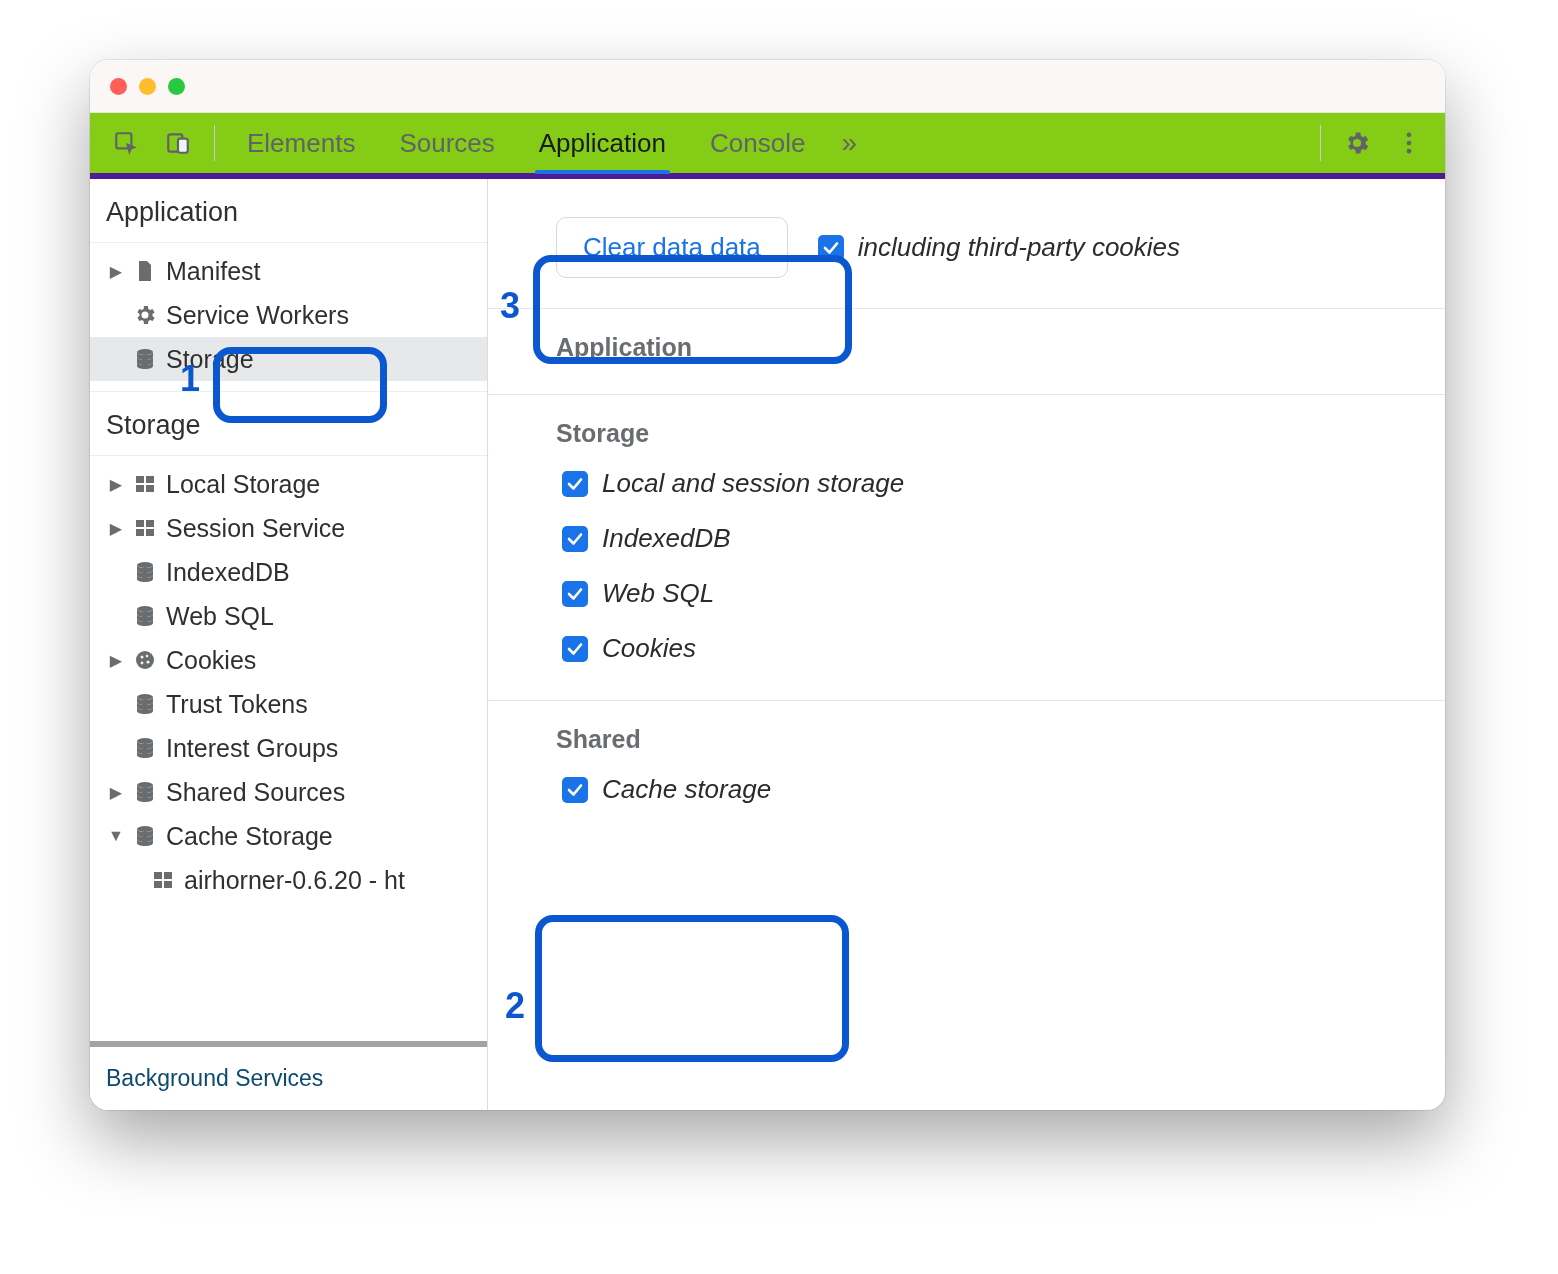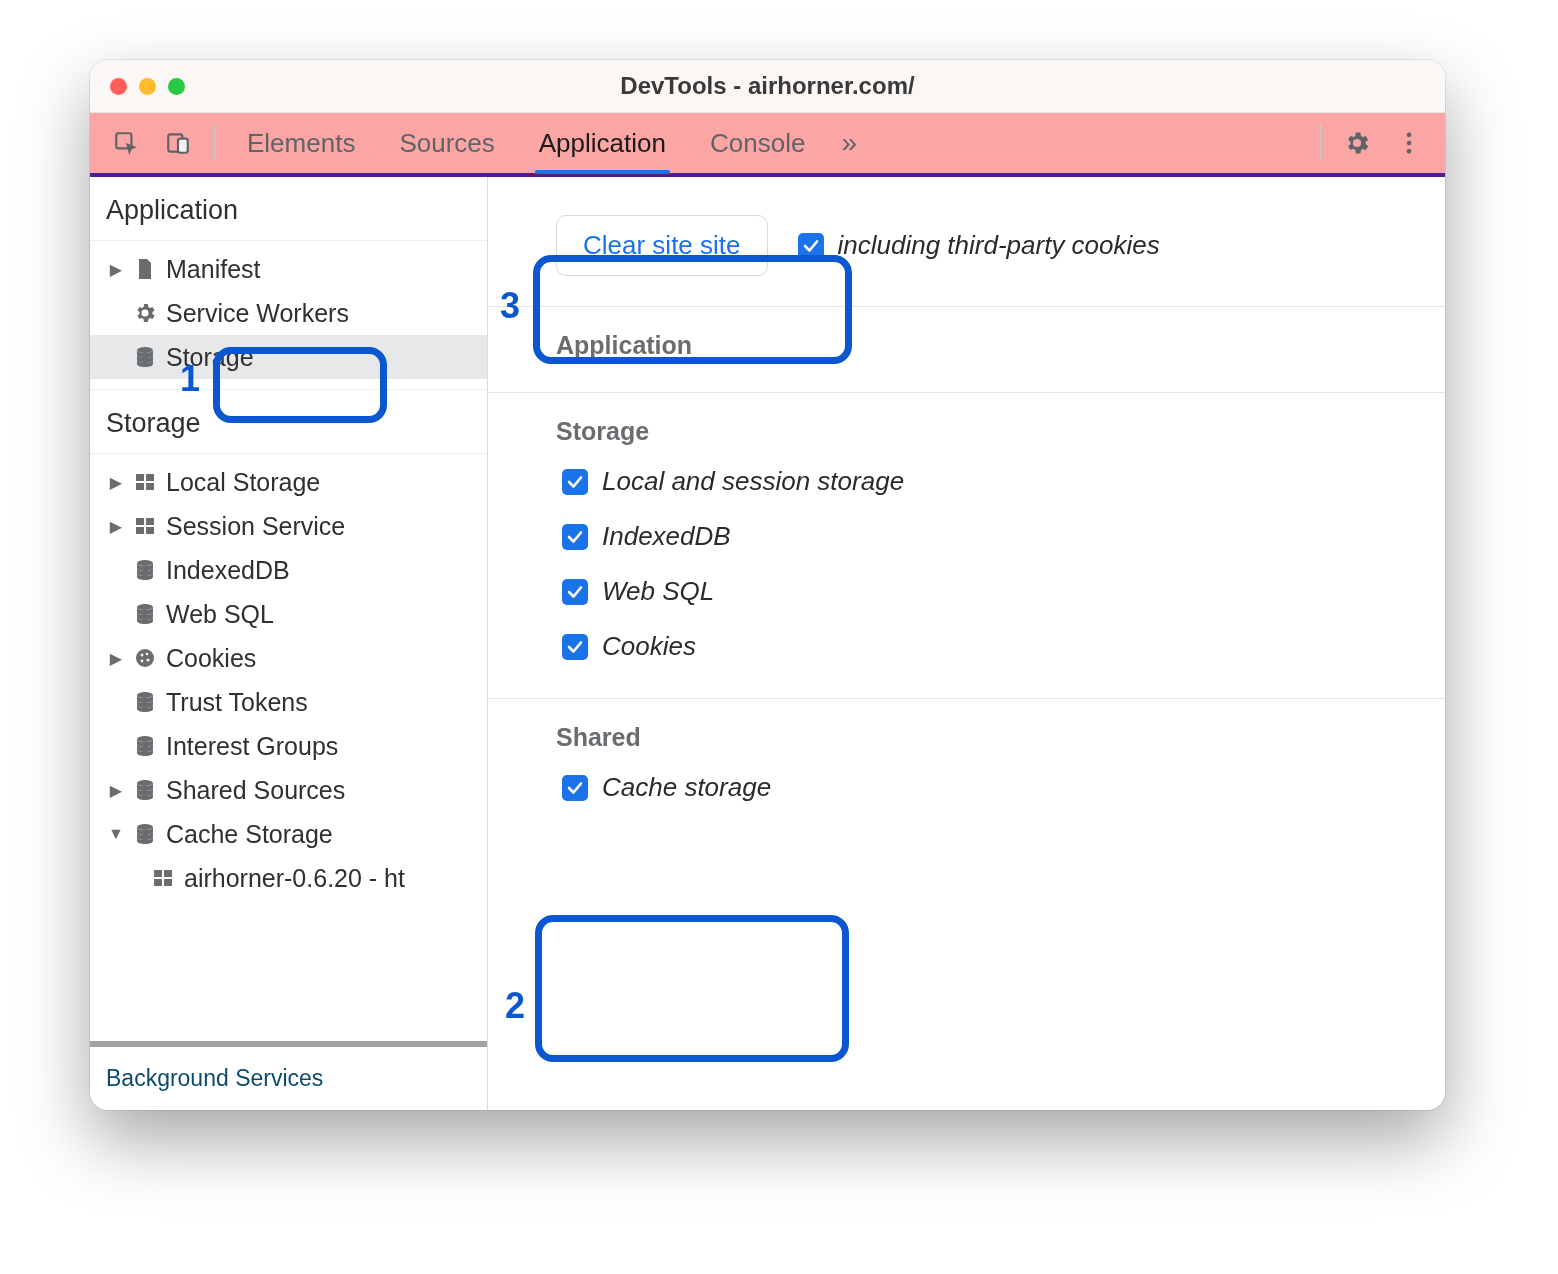--- a/index.html
+++ b/index.html
@@ -59,22 +59,22 @@
     text-align: center;
     font-size: 24px;
     font-weight: 600;
     color: #3a3a3a;
     pointer-events: none;
   }
 
   
   .toolbar {
     height: 60px;
-    background: #fca5a5;
-    border-bottom: 4px solid #4c1d95;
+    background: #84cc16;
+    border-bottom: 6px solid #4c1d95;
     display: flex;
     align-items: center;
     padding: 0 10px;
   }
   .toolbar .tb-icon {
     width: 40px;
     height: 40px;
     display: flex;
     align-items: center;
     justify-content: center;
@@ -258,21 +258,20 @@
 
 <div class="stage">
   <div class="window">
 
     <div class="titlebar">
       <div class="traffic-lights">
         <div class="dot red"></div>
         <div class="dot yellow"></div>
         <div class="dot green"></div>
       </div>
-      <div class="title">DevTools - airhorner.com/</div>
     </div>
 
     <div class="toolbar">
       <div class="tb-icon">
         <svg viewBox="0 0 24 24">
             <rect x="3" y="3" width="14" height="14" rx="2"></rect>
             <path d="M12 12 L22 16 L17 18 L15 23 Z" fill="currentColor" stroke="none"></path>
           </svg>
       </div>
       <div class="tb-icon">
@@ -480,21 +479,21 @@
               <span>airhorner-0.6.20 - ht</span>
             </div>
           </div>
 
         <div class="bg-services">Background Services</div>
       </div>
 
       <div class="main">
 
         <div class="top-row">
-          <button class="clear-btn">Clear site site</button>
+          <button class="clear-btn">Clear data data</button>
           <label class="cbx-row">
             <span class="cbx">
               <svg viewBox="0 0 24 24">
                   <path d="M4 12 L10 18 L20 6"></path>
                 </svg>
             </span>
             <span>including third-party cookies</span>
           </label>
         </div>
 

